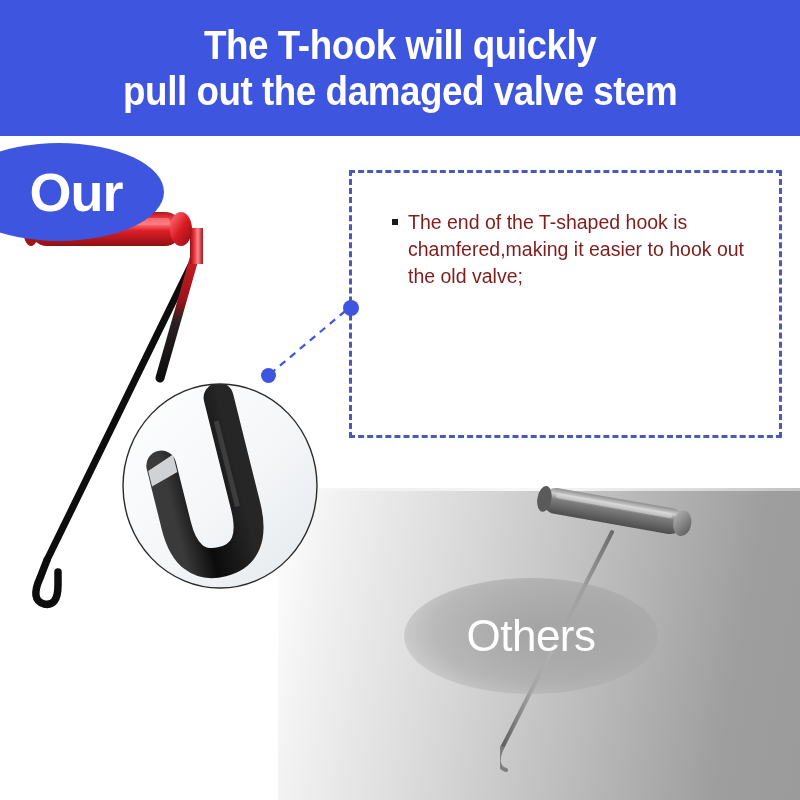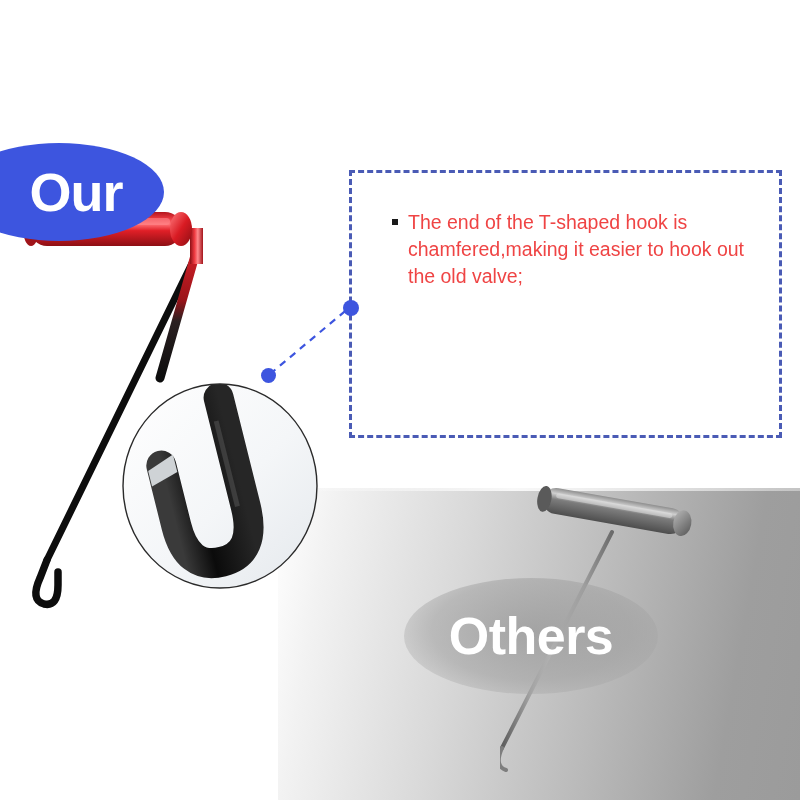--- a/index.html
+++ b/index.html
@@ -54,37 +54,37 @@
     padding-left:34px;
   }
   .badge-others{
     position:absolute;left:404px;top:578px;width:254px;height:116px;
     border-radius:50%;
     background:radial-gradient(ellipse at 50% 45%,rgba(150,150,150,.72) 0%,rgba(158,158,158,.55) 55%,rgba(180,180,180,.12) 88%,rgba(200,200,200,0) 100%);
     z-index:4;
     display:flex;align-items:center;justify-content:center;
   }
   .badge-others span{
-    color:#ffffff;font-weight:bold;font-size:52px;letter-spacing:-0.5px;
+    color:#ffffff;font-weight:normal;font-size:44px;letter-spacing:-0.5px;
   }
 
   
   .feature-box{
     position:absolute;left:349px;top:170px;width:433px;height:268px;
     border:3px dashed #4a5bb5;
     background:#ffffff;
     box-sizing:border-box;
     z-index:5;
   }
   .feature-list{
     list-style:none;margin:0;padding:36px 16px 0 40px;
   }
   .feature-list li{
     position:relative;
-    font-size:19.5px;line-height:27px;color:#ef4444;
+    font-size:19.5px;line-height:27px;color:#7f1d1d;
     margin-bottom:2px;
     padding-left:16px;
     text-indent:0;
   }
   .feature-list li .bullet{
     position:absolute;left:0;top:10px;
     width:6px;height:6px;background:#1a1a1a;
   }
 
   
@@ -211,20 +211,24 @@
     <path d="M 2 268 Q -6 286 6 290" stroke="#7e7e7e" stroke-width="4" fill="none" stroke-linecap="round"></path>
 
     <g transform="rotate(10 113 33)">
       <rect x="42" y="18" width="142" height="26" rx="13" fill="url(#steelGrip)"></rect>
       <ellipse cx="183" cy="31" rx="9" ry="13" fill="url(#steelCap)"></ellipse>
       <ellipse cx="43" cy="31" rx="7" ry="13" fill="#5a5a5a"></ellipse>
       <rect x="54" y="23" width="118" height="5" rx="2.5" fill="#e2e2e2" opacity="0.5"></rect>
     </g>
   </svg>
 
+  <div class="banner">
+    <div class="banner-line">The T-hook will quickly</div>
+    <div class="banner-line">pull out the damaged valve stem</div>
+  </div>
 
   <div class="badge-our">
     <span>Our</span>
   </div>
   <div class="badge-others">
     <span>Others</span>
   </div>
 
   <div class="feature-box">
     <ul class="feature-list">

